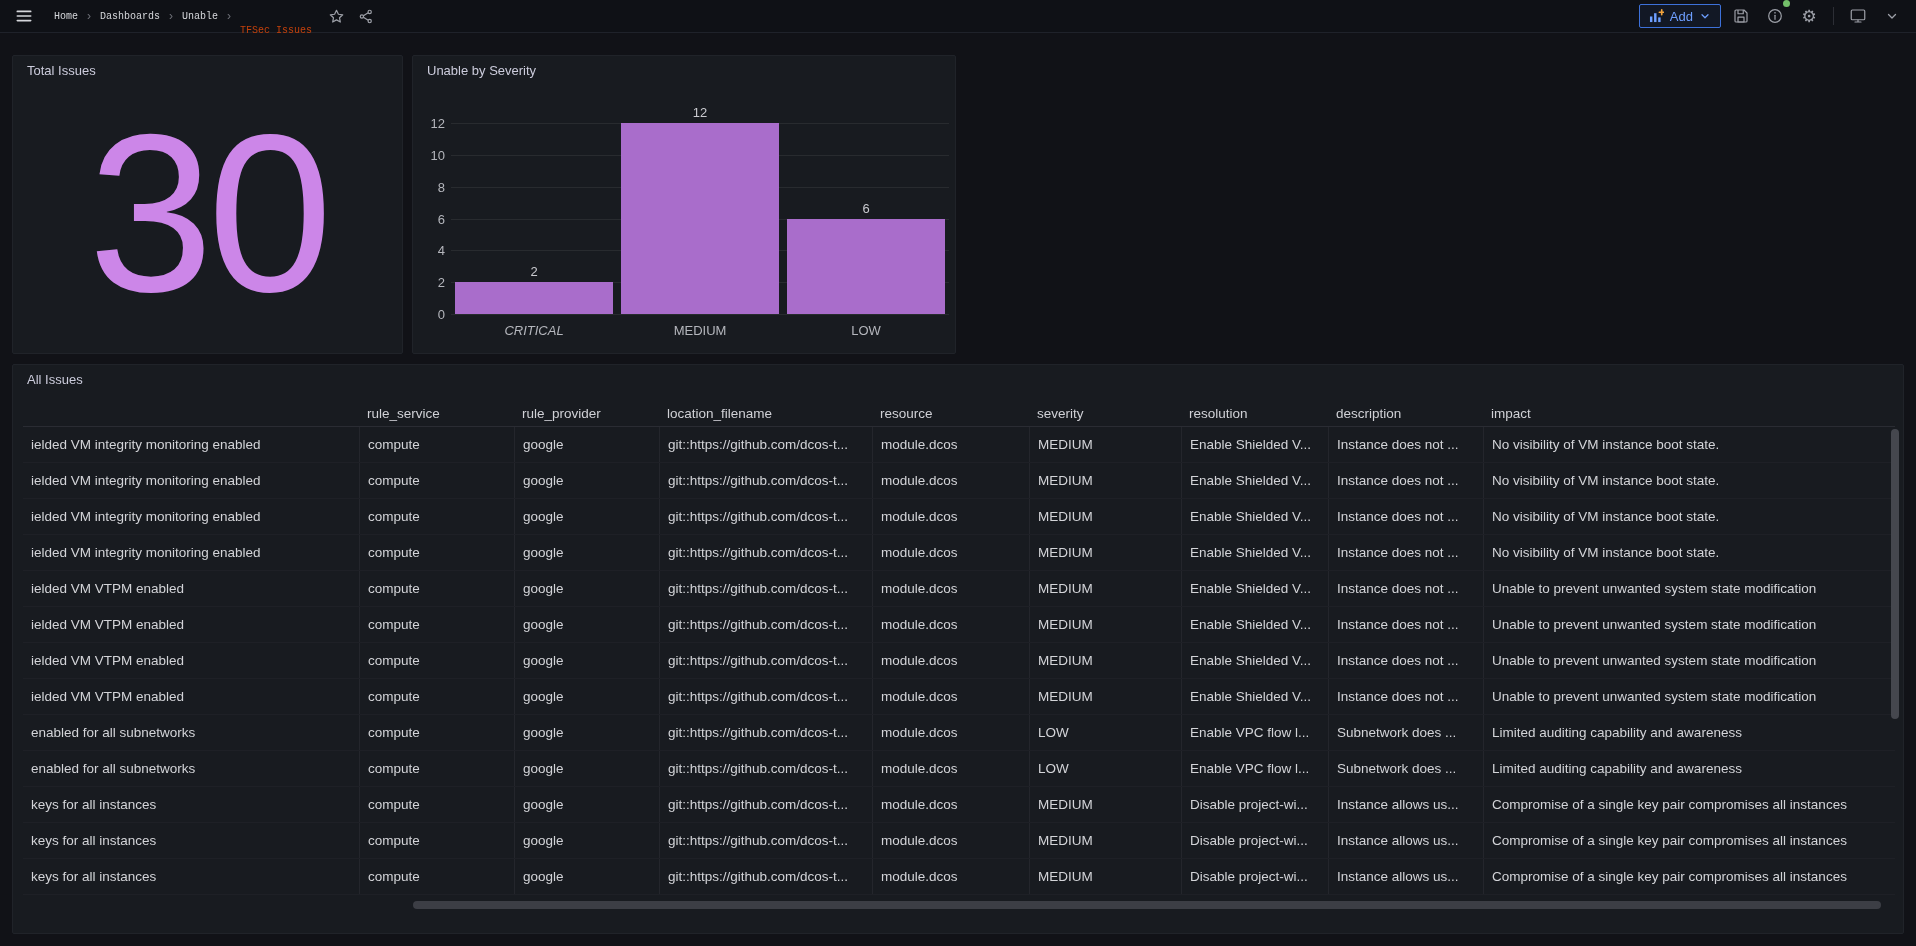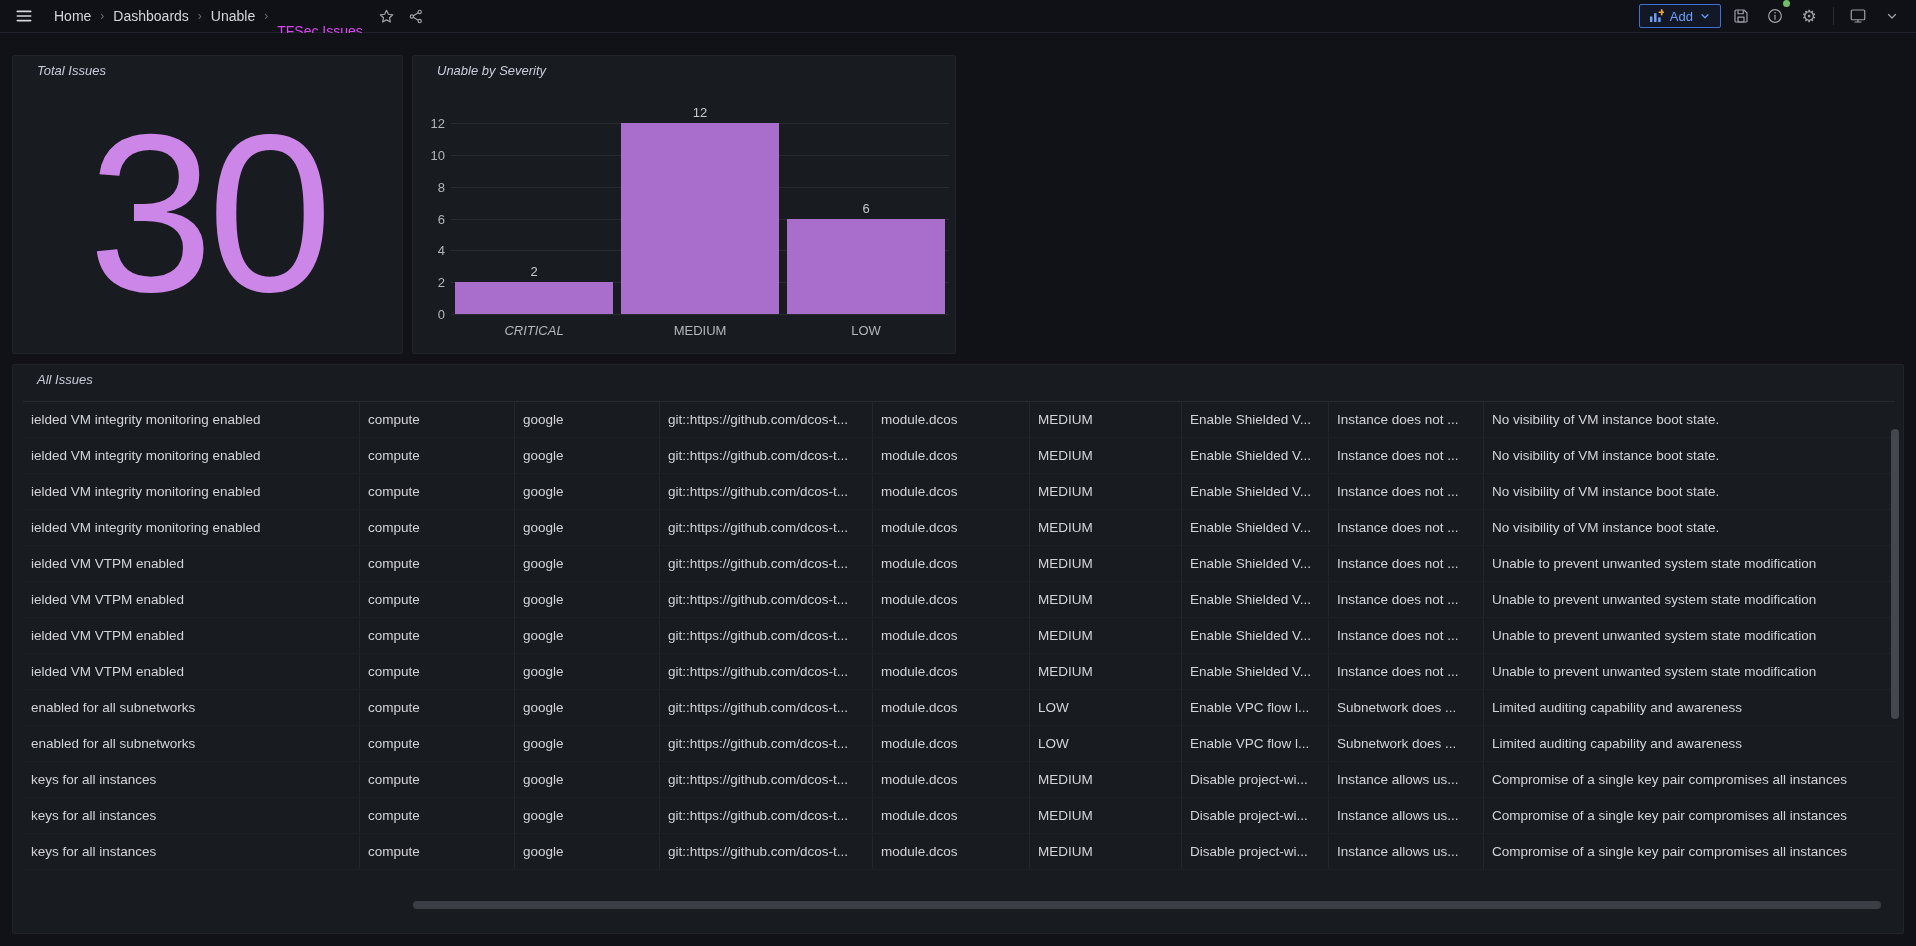--- a/index.html
+++ b/index.html
@@ -17,24 +17,24 @@
     display:flex; align-items:center; padding:0 10px;
   }
   .icon-btn {
     background:none; border:none; color:#9da0a8; cursor:pointer;
     display:flex; align-items:center; justify-content:center;
     width:28px; height:28px; border-radius:2px;
   }
   .nav-menu { margin-right:10px; }
   .breadcrumb { display:flex; align-items:center; gap:2px; }
   .crumb {
-    font-size:14px; font-weight:500; color:#d5d7db; background:none; border:none;
-    font-family:Liberation Sans, sans-serif; cursor:pointer; padding:2px 6px;
-  }
-  .crumb.current { color:#d946ef; cursor:default;margin-top:29px; }
+    font-size:10px; font-weight:500; color:#d5d7db; background:none; border:none;
+    font-family:Liberation Mono, monospace; cursor:pointer; padding:2px 6px;
+  }
+  .crumb.current { color:#c2410c; cursor:default;margin-top:29px; }
   .crumb-sep { color:#6e7077; font-size:12px; padding:0 1px; }
   .nav-actions-left { display:flex; align-items:center; margin-left:4px; gap:2px; }
   .nav-right { margin-left:auto; display:flex; align-items:center; gap:6px; }
   .add-btn {
     display:flex; align-items:center; gap:6px; height:24px; padding:0 9px;
     background:rgba(61,113,217,0.08); border:1px solid #3d71d9; border-radius:2px;
     color:#6e9fff; font-size:13px; font-weight:500; font-family:inherit; cursor:pointer;
   }
   .nav-divider { width:1px; height:18px; background:#2c2e35; margin:0 4px; }
   .info-wrap { position:relative; }
@@ -43,24 +43,23 @@
     border-radius:50%; background:#73bf69;
   }
   .glyph { font-size:17px; line-height:1; }
 
   
   .dashboard { position:relative; width:1916px; height:913px; background:#111217; }
   .panel {
     position:absolute; background:#181b20; border:1px solid #202329; border-radius:2px;
   }
   .panel-title {
-    position:absolute; left:24px; top:7px; font-size:13px; font-weight:500;
+    position:absolute; left:14px; top:7px; font-size:13px; font-weight:500;
     color:#ccccdc; background:none; border:none; font-family:inherit; cursor:pointer;
     white-space:nowrap;
-    font-style:italic;
   }
   #panel-total   { left:12px;  top:22px;  width:391px;  height:299px; }
   #panel-chart   { left:412px; top:22px;  width:544px;  height:299px; }
   #panel-table   { left:12px;  top:331px; width:1892px; height:570px; }
 
   
   .big-stat {
     position:absolute; inset:0; display:flex; align-items:center; justify-content:center;
     font-size:225px; font-weight:500; letter-spacing:-6px; line-height:1; padding-top:18px;
   }
@@ -235,20 +234,31 @@
         <div class="xtick" style="left: 287px; top: 267px;">MEDIUM</div>
         <div class="bar" style="left: 374px; width: 158px; top: 162.5px; height: 95.5px; background: rgb(169, 109, 203);"></div>
         <div class="bar-value" style="left: 453px; top: 144.5px;">6</div>
         <div class="xtick" style="left: 453px; top: 267px;">LOW</div>
       </div>
   </section>
 
   <section class="panel" id="panel-table">
     <button class="panel-title">All Issues</button>
     <div class="tbl" id="table">
+        <div class="thead">
+          <button class="th" style="width: 336px;"></button>
+          <button class="th" style="width: 155px;">rule_service</button>
+          <button class="th" style="width: 145px;">rule_provider</button>
+          <button class="th" style="width: 213px;">location_filename</button>
+          <button class="th" style="width: 157px;">resource</button>
+          <button class="th" style="width: 152px;">severity</button>
+          <button class="th" style="width: 147px;">resolution</button>
+          <button class="th" style="width: 155px;">description</button>
+          <button class="th" style="width: 410px;">impact</button>
+        </div>
         <div class="tbody">
           <div class="tr">
             <div class="td" style="width: 336px;">ielded VM integrity monitoring enabled</div>
             <div class="td" style="width: 155px;">compute</div>
             <div class="td" style="width: 145px;">google</div>
             <div class="td" style="width: 213px;">git::https://github.com/dcos-t...</div>
             <div class="td" style="width: 157px;">module.dcos</div>
             <div class="td" style="width: 152px;">MEDIUM</div>
             <div class="td" style="width: 147px;">Enable Shielded V...</div>
             <div class="td" style="width: 155px;">Instance does not ...</div>

